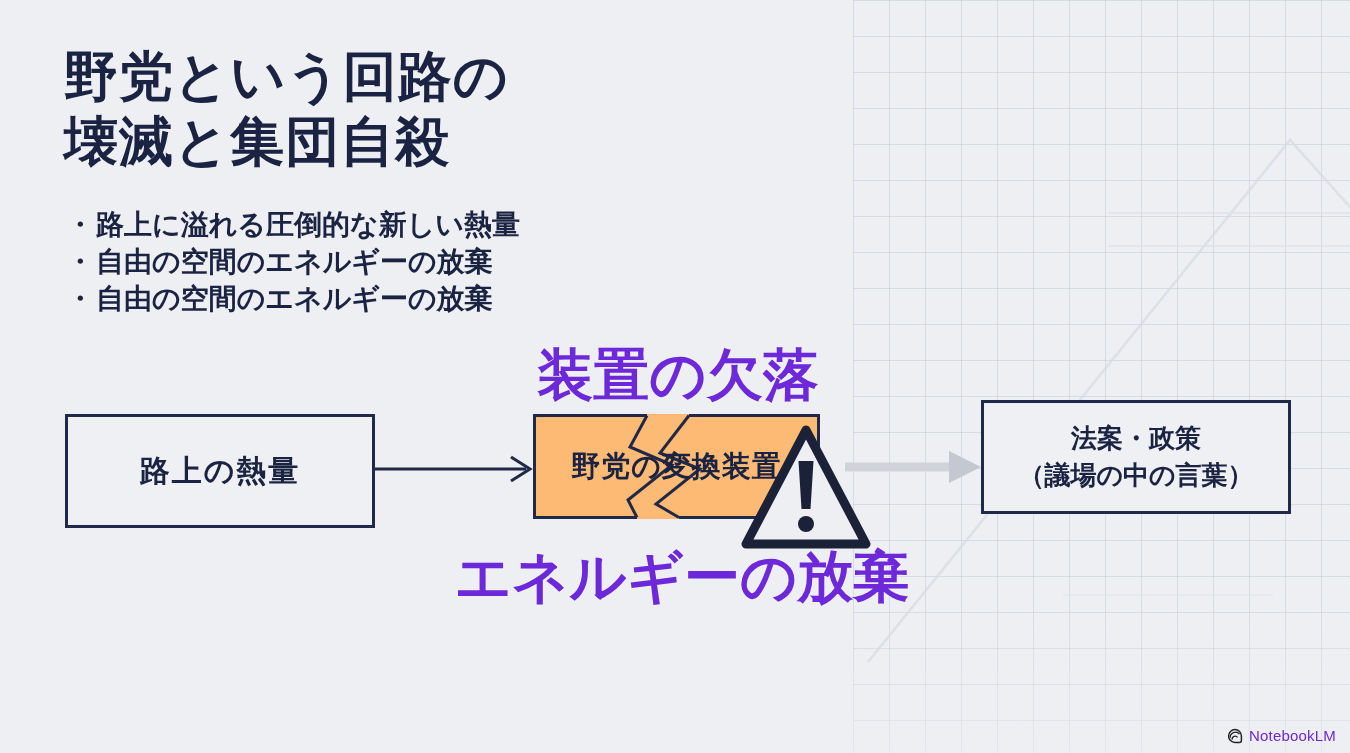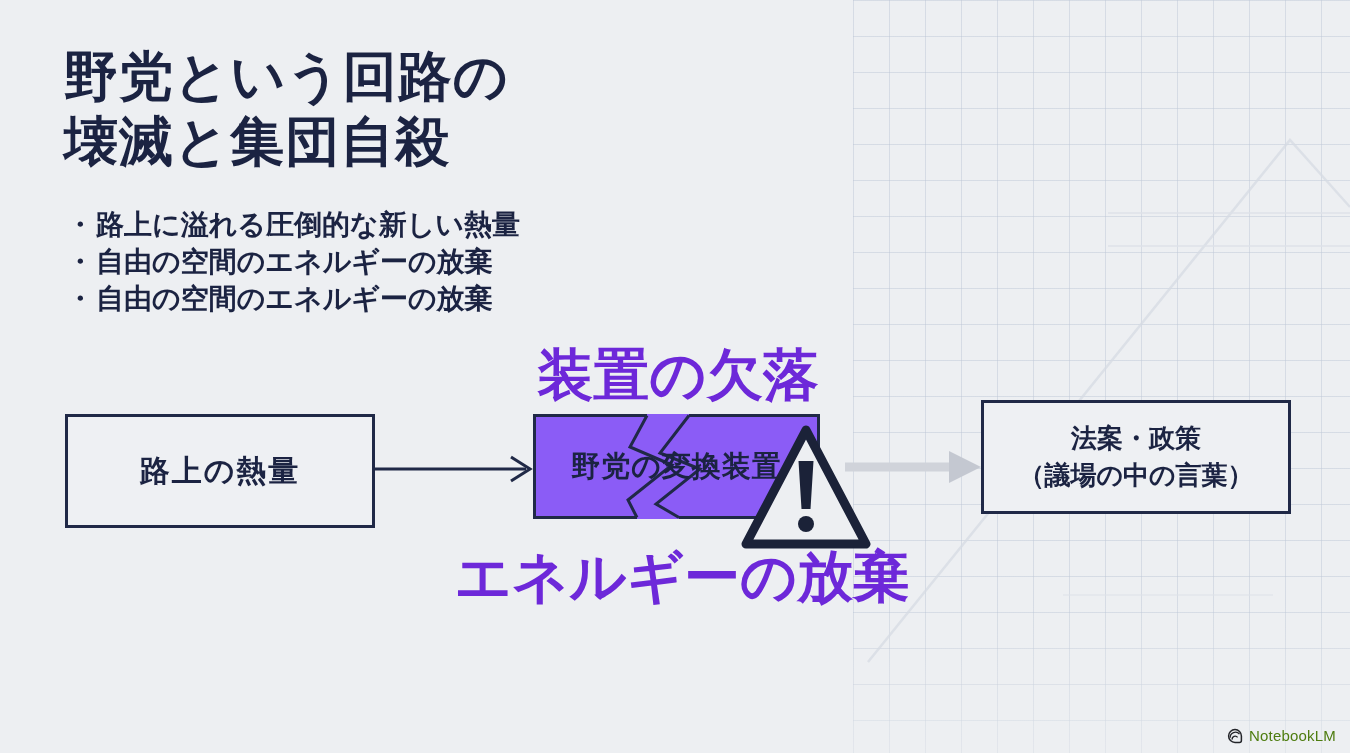--- a/index.html
+++ b/index.html
@@ -43,34 +43,34 @@
   .annotation-top{left:523px;top:338px;width:310px;font-size:56px;}
   .annotation-bottom{left:436px;top:540px;width:492px;font-size:56px;}
   
   .flow-box{
     position:absolute;display:flex;align-items:center;justify-content:center;
     background:#eef0f3;color:#1b2342;font-weight:700;text-align:center;
     z-index:3;
   }
   .box-plain{border:3px solid #202947;}
   .box-source{left:65px;top:414px;width:304px;height:108px;font-size:30px;letter-spacing:2px;}
-  .box-converter{left:533px;top:414px;width:287px;height:105px;border:none;background:#8b5cf6;}
+  .box-converter{left:533px;top:414px;width:287px;height:105px;border:none;background:#fdba74;}
   .box-converter .crack-svg{position:absolute;left:0;top:0;width:100%;height:100%;}
   .box-converter .box-label{position:relative;z-index:6;font-size:29px;letter-spacing:1px;}
   .box-output{left:981px;top:400px;width:304px;height:108px;font-size:26px;line-height:37px;}
   
   .arrow-svg{position:absolute;z-index:2;}
   .arrow-solid{left:366px;top:452px;}
   .arrow-muted{left:845px;top:448px;}
   .warning{position:absolute;left:736px;top:420px;width:140px;height:134px;z-index:4;}
   
   .footer{
     position:absolute;right:14px;bottom:9px;
     display:flex;align-items:center;gap:6px;z-index:5;
-    color:#4d7c0f;font-size:15px;font-weight:500;letter-spacing:.2px;
+    color:#6d28d9;font-size:15px;font-weight:500;letter-spacing:.2px;
   }
 </style>
 </head>
 <body>
 
 <div class="stage">
 
   <div class="grid-area"></div>
   <svg class="watermark" viewBox="0 0 497 753" fill="none">
     <polyline points="15,662 437,140 497,207" stroke="#d6dbe3" stroke-width="2.5" opacity="0.75"></polyline>

